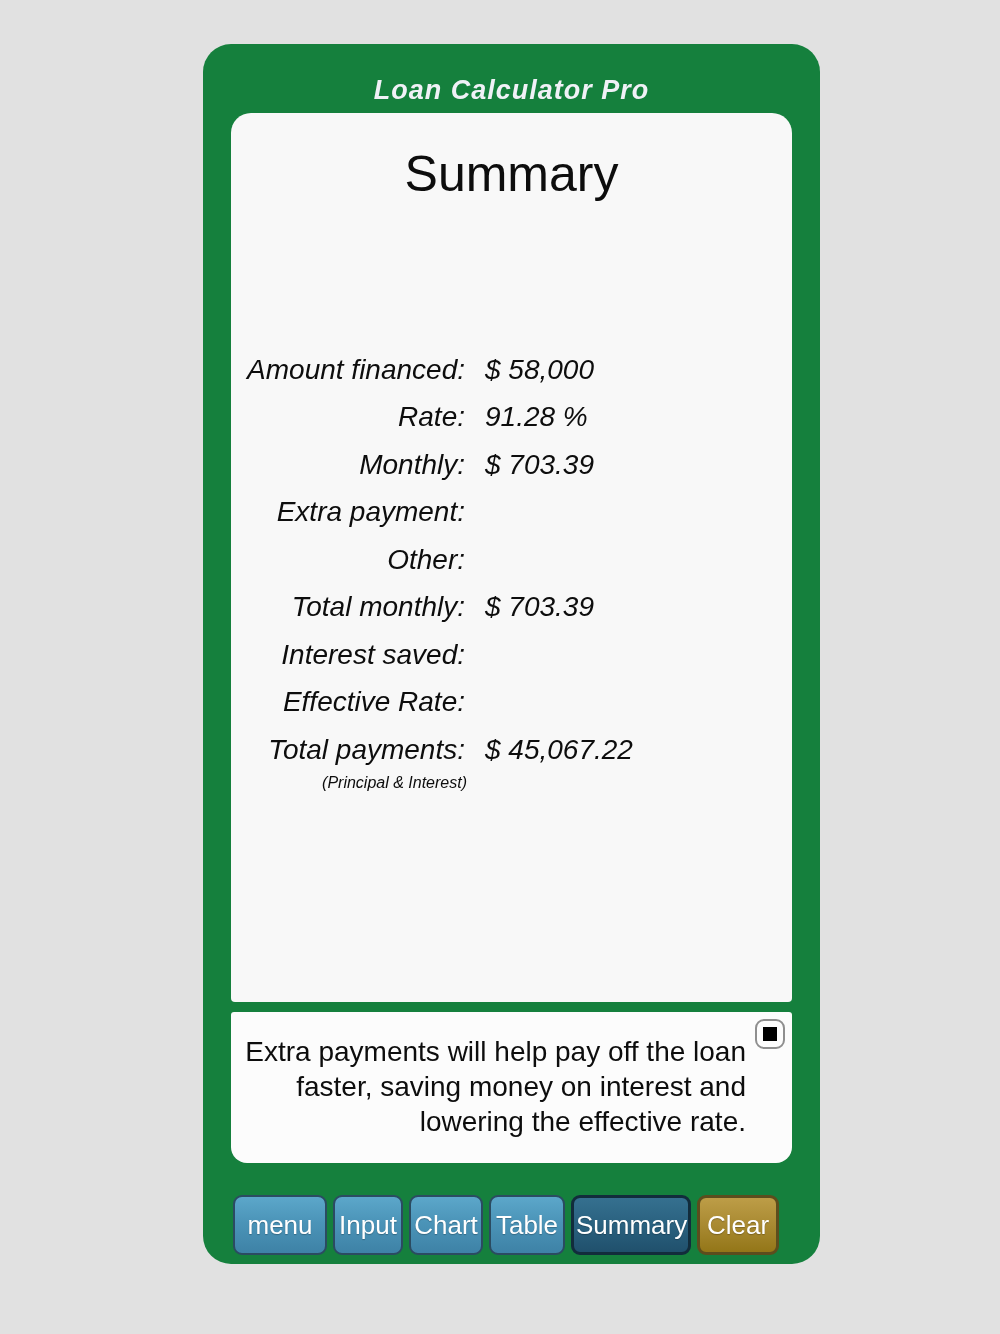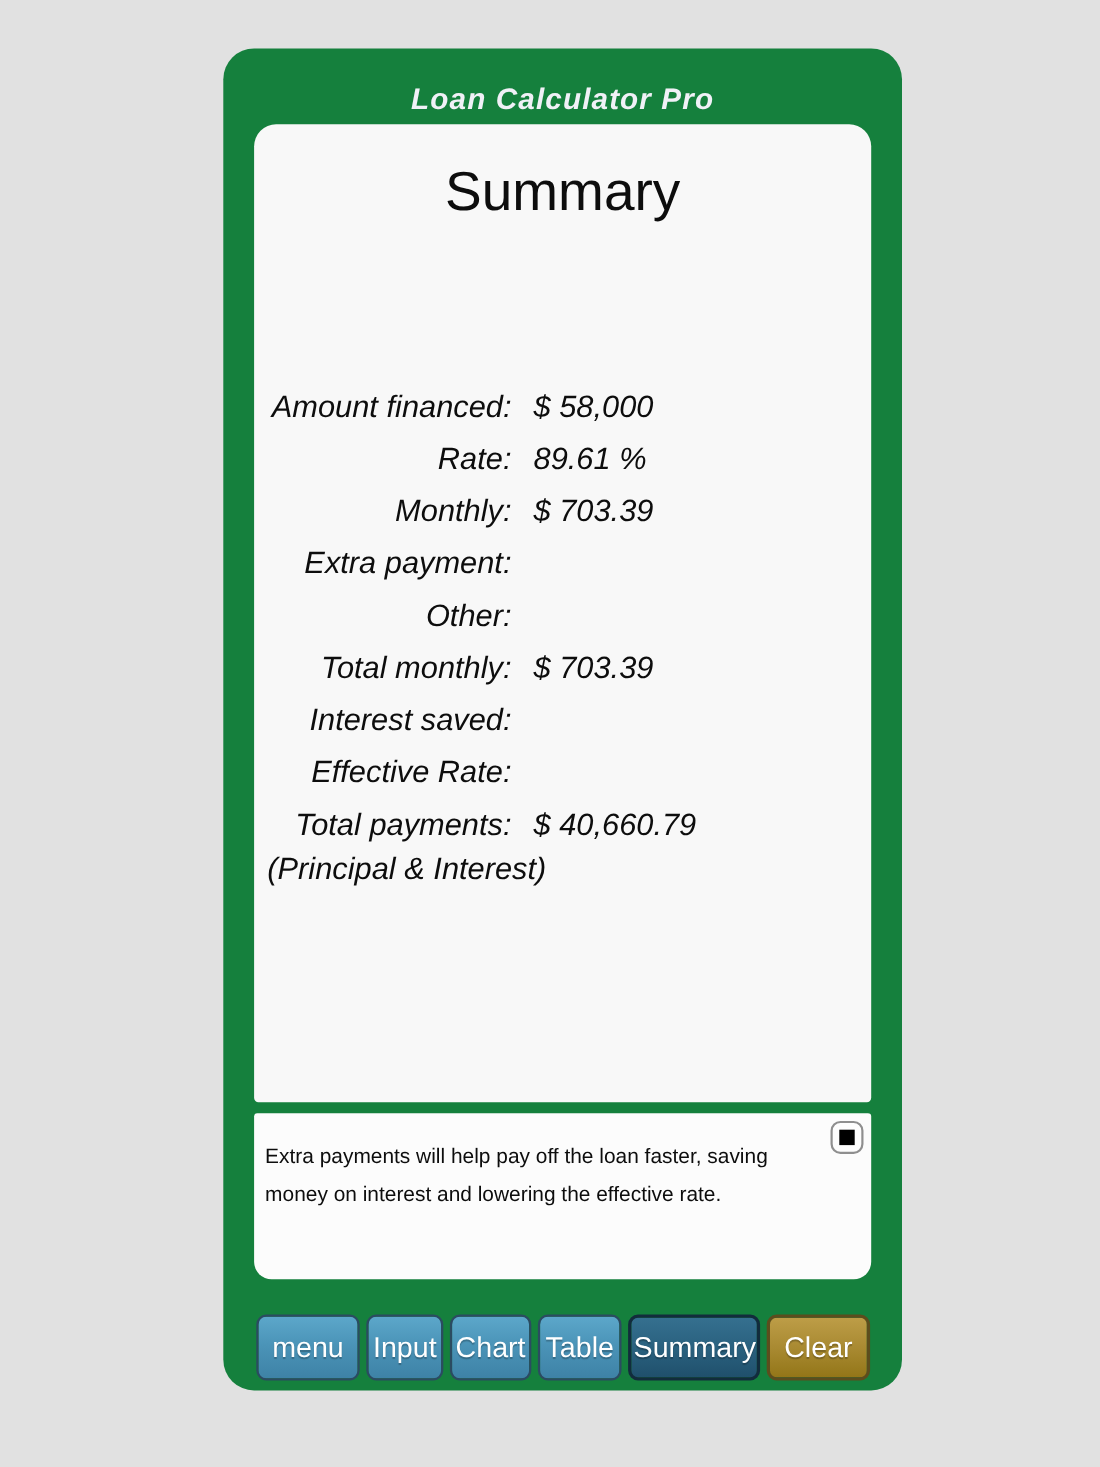--- a/index.html
+++ b/index.html
@@ -39,31 +39,31 @@
   }
   .row{display:flex;height:47.5px;align-items:center;}
   .row-label{
     width:222px;text-align:right;
     font-size:28px;color:#0d0d0d;white-space:nowrap;
   }
   .row-value{
     padding-left:20px;font-size:28px;color:#0d0d0d;white-space:nowrap;
   }
   .subrow{height:28px;align-items:flex-start;}
-  .subrow .row-label{font-size:28px;width:224px;}
+  .subrow .row-label{font-size:16px;width:224px;}
 
   
   .note-card{
     position:absolute;left:28px;top:968px;width:561px;height:151px;
     background:#fcfcfc;
     border-radius:3px 3px 16px 16px;
   }
   .note-text{
     position:absolute;left:10px;top:22px;width:505px;
-    font-size:19px;line-height:35px;color:#0d0d0d;
+    font-size:28px;line-height:35px;color:#0d0d0d;text-align:right;
   }
   .note-icon-btn{
     position:absolute;top:7px;right:7px;width:30px;height:30px;
     background:#fdfdfd;border:2px solid #8f8f8f;border-radius:9px;
     display:flex;align-items:center;justify-content:center;
     padding:0;cursor:pointer;
   }
   .black-square{width:14px;height:14px;background:#000;display:block;}
 
   
@@ -99,21 +99,21 @@
     <div class="main-card">
       <div class="summary-heading">Summary</div>
 
       <div class="rows">
         <div class="row">
           <div class="row-label">Amount financed:</div>
           <div class="row-value">$ 58,000</div>
         </div>
         <div class="row">
           <div class="row-label">Rate:</div>
-          <div class="row-value">89.61 %</div>
+          <div class="row-value">91.28 %</div>
         </div>
         <div class="row">
           <div class="row-label">Monthly:</div>
           <div class="row-value">$ 703.39</div>
         </div>
         <div class="row">
           <div class="row-label">Extra payment:</div>
           <div class="row-value"></div>
         </div>
         <div class="row">
@@ -127,21 +127,21 @@
         <div class="row">
           <div class="row-label">Interest saved:</div>
           <div class="row-value"></div>
         </div>
         <div class="row">
           <div class="row-label">Effective Rate:</div>
           <div class="row-value"></div>
         </div>
         <div class="row">
           <div class="row-label">Total payments:</div>
-          <div class="row-value">$ 40,660.79</div>
+          <div class="row-value">$ 45,067.22</div>
         </div>
         <div class="row subrow">
           <div class="row-label">(Principal &amp; Interest)</div>
           <div class="row-value"></div>
         </div>
       </div>
     </div>
 
     <div class="note-card">
       <button class="note-icon-btn">
@@ -149,17 +149,17 @@
       </button>
       <div class="note-text">Extra payments will help pay off the loan faster, saving money on interest and lowering the effective rate.</div>
     </div>
 
     <div class="toolbar">
       <button class="btn" style="width:94px">menu</button>
       <button class="btn" style="width:70px">Input</button>
       <button class="btn" style="width:74px">Chart</button>
       <button class="btn" style="width:76px">Table</button>
       <button class="btn active" style="width:120px">Summary</button>
-      <button class="btn gold" style="width:94px">Clear</button>
+      <button class="btn gold" style="width:82px">Clear</button>
     </div>
 
   </div>
 </div>
 
 </body></html>

